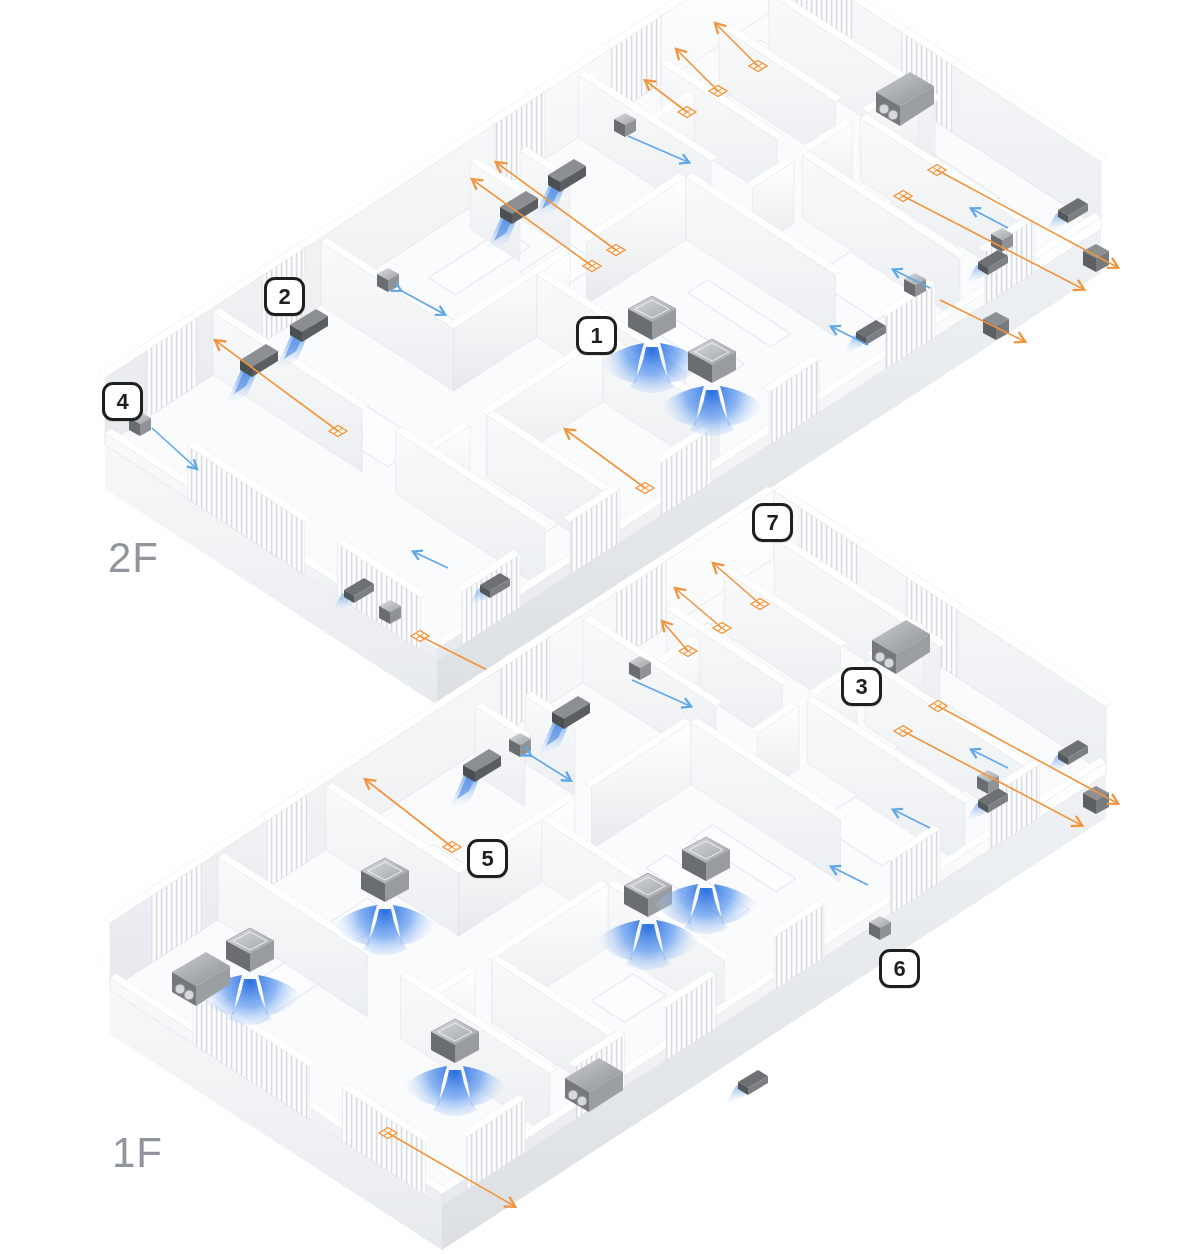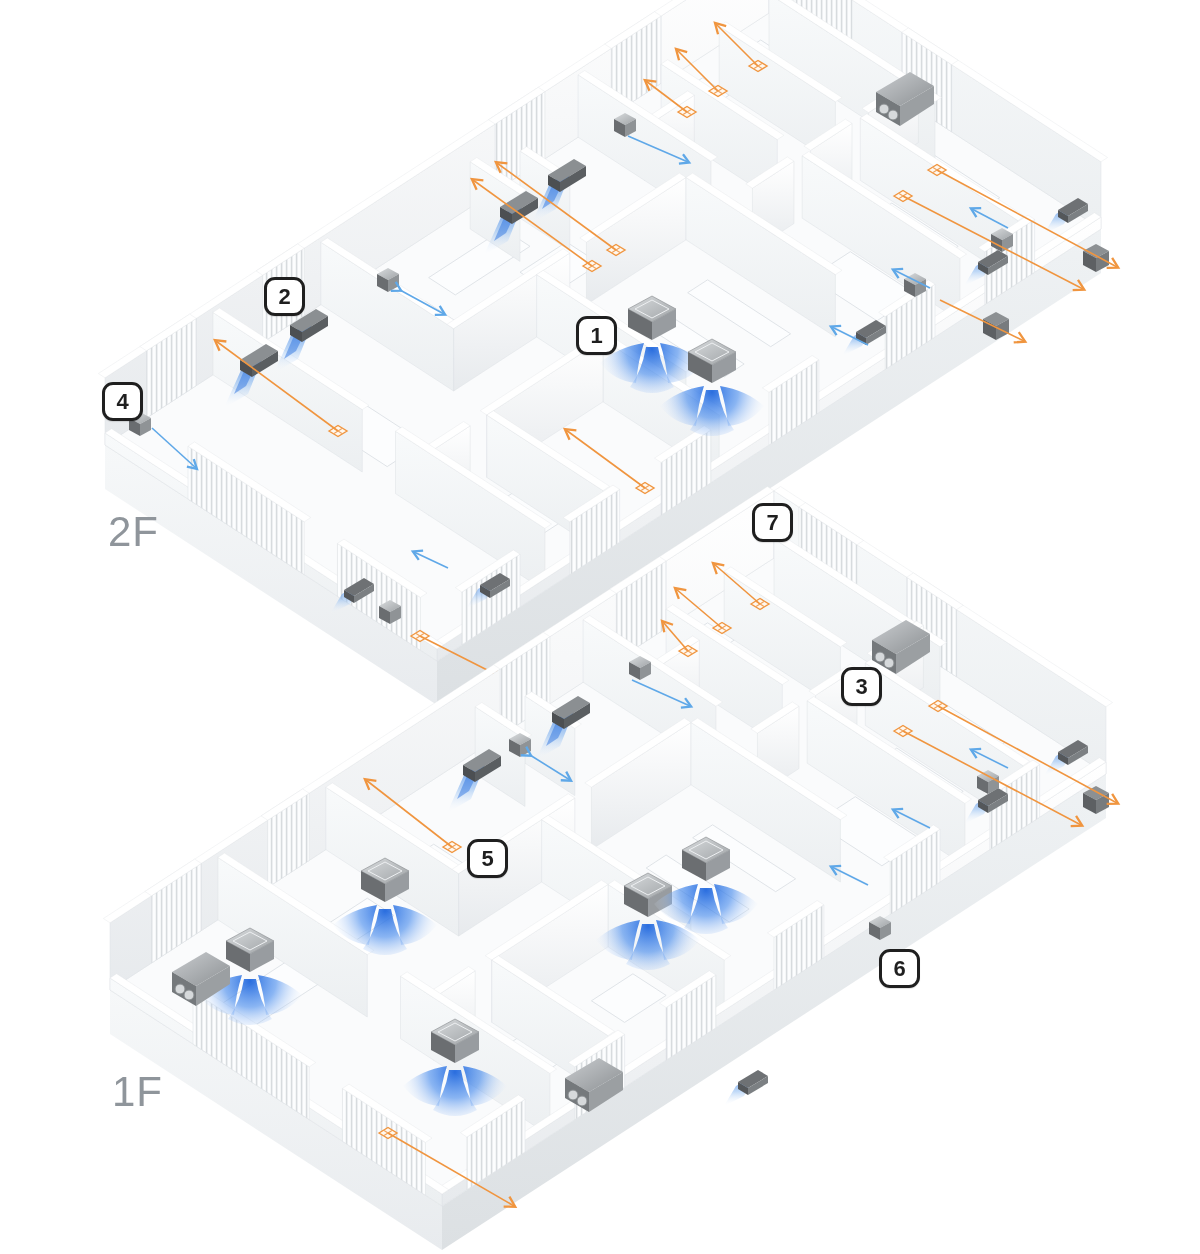--- a/index.html
+++ b/index.html
@@ -400,22 +400,22 @@
           <line x1="903" y1="731" x2="1081" y2="825" stroke="#f0953f" stroke-width="1.6" marker-end="url(#arrowO)"></line>
           <line x1="632" y1="680" x2="690" y2="706" stroke="#5fa8e8" stroke-width="1.6" marker-end="url(#arrowB)"></line>
           <line x1="530" y1="755" x2="570" y2="780" stroke="#5fa8e8" stroke-width="1.6" marker-end="url(#arrowB)" marker-start="url(#arrowBs)"></line>
           <line x1="1008" y1="768" x2="972" y2="750" stroke="#5fa8e8" stroke-width="1.6" marker-end="url(#arrowB)"></line>
           <line x1="930" y1="828" x2="894" y2="810" stroke="#5fa8e8" stroke-width="1.6" marker-end="url(#arrowB)"></line>
           <line x1="868" y1="885" x2="832" y2="867" stroke="#5fa8e8" stroke-width="1.6" marker-end="url(#arrowB)"></line>
         </g>
       </g>
   </svg>
 
-  <div class="floor-label" style="left:108px;top:508px;">2F</div>
-  <div class="floor-label" style="left:112px;top:1068px;">1F</div>
+  <div class="floor-label" style="left:108px;top:534px;">2F</div>
+  <div class="floor-label" style="left:112px;top:1129px;">1F</div>
 
   <div class="badge" style="left:576px;top:316px;">1</div>
   <div class="badge" style="left:264px;top:277px;">2</div>
   <div class="badge" style="left:841px;top:667px;">3</div>
   <div class="badge" style="left:102px;top:382px;">4</div>
   <div class="badge" style="left:467px;top:839px;">5</div>
   <div class="badge" style="left:879px;top:949px;">6</div>
   <div class="badge" style="left:752px;top:503px;">7</div>
 </div>
 

